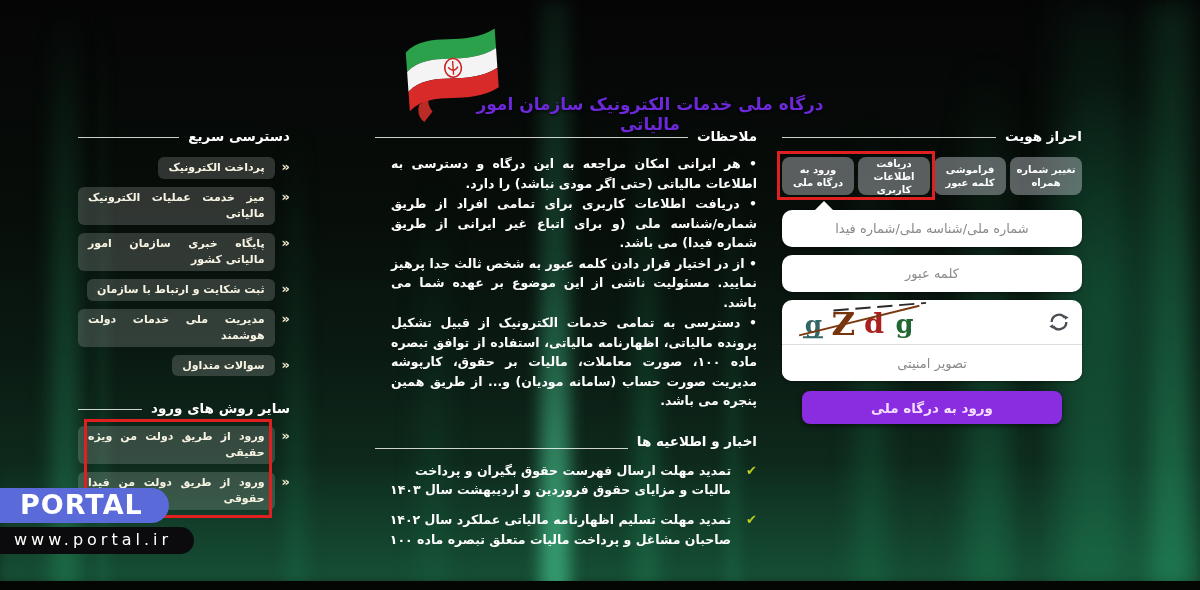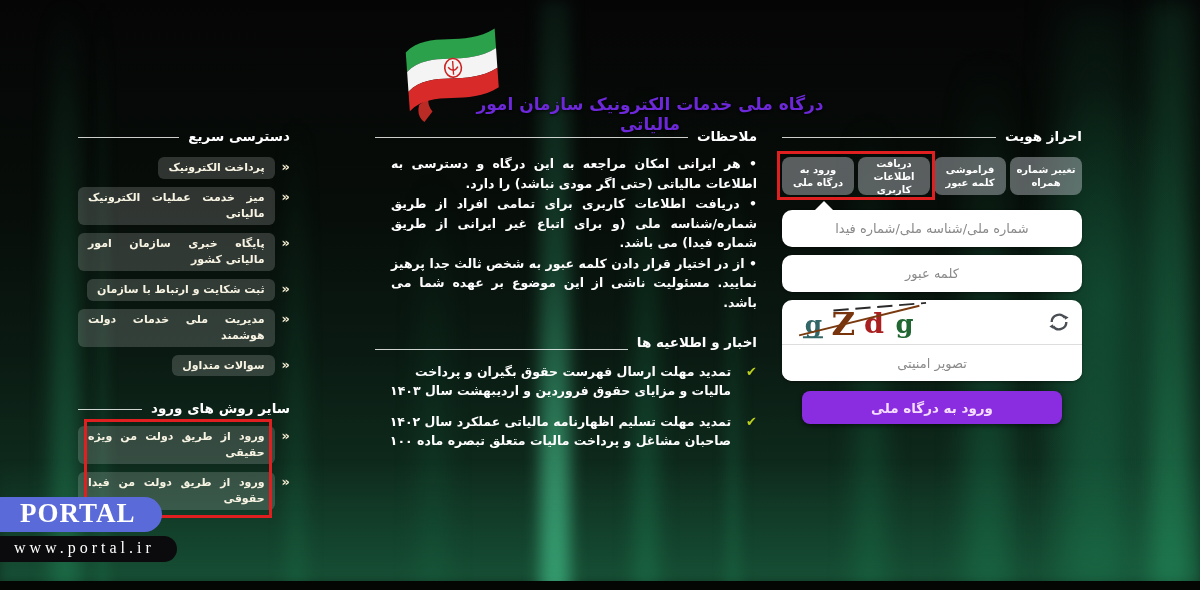--- a/index.html
+++ b/index.html
@@ -82,21 +82,21 @@
     direction:ltr; padding:0 12px; border-bottom:1px solid #ddd; }
   .captcha-box input { width:100%; height:36px; border:none; outline:none; text-align:center;
     font-size:13px; font-family:"DejaVu Sans",sans-serif; color:#333; }
   .captcha-box input::placeholder { color:#8a8a8a; }
   .refresh-btn { cursor:pointer; display:flex; align-items:center; }
   .login-btn { display:block; width:260px; height:33px; margin:0 auto; border:none; border-radius:8px;
     background:#8a2ce0; color:#f4ddff; font-size:13.5px; font-weight:bold;
     font-family:"DejaVu Sans",sans-serif; cursor:pointer; box-shadow:0 2px 5px rgba(0,0,0,.5); }
 
   
-  .wm { position:absolute; left:0; bottom:28px; z-index:6;font-family:Liberation Serif, serif; }
+  .wm { position:absolute; left:0; bottom:36px; z-index:6; }
   .wm-brand { display:inline-block; background:#5a6ad8; color:#fff; font-weight:bold; font-size:27px;
     letter-spacing:1px; padding:1px 26px 3px 20px; border-radius:0 22px 22px 0; }
   .wm-url { margin-top:4px; background:#0b0b0d; color:#fff; font-size:16px; letter-spacing:4px;
     padding:3px 22px 5px 14px; border-radius:0 16px 16px 0; width:max-content; }
 </style>
 </head>
 <body>
 
 <div class="st s1"></div>
 <div class="st s2"></div>
@@ -176,20 +176,21 @@
 
 <div class="col mid-col">
   <div class="sec-head">
     <span>ملاحظات</span>
     <span class="rule"></span>
   </div>
   <div class="notes">
     <div class="note"><span>•</span> <span>هر ایرانی امکان مراجعه به این درگاه و دسترسی به اطلاعات مالیاتی (حتی اگر مودی نباشد) را دارد.</span></div>
     <div class="note"><span>•</span> <span>دریافت اطلاعات کاربری برای تمامی افراد از طریق شماره/شناسه ملی (و برای اتباع غیر ایرانی از طریق شماره فیدا) می باشد.</span></div>
     <div class="note"><span>•</span> <span>از در اختیار قرار دادن کلمه عبور به شخص ثالث جدا پرهیز نمایید. مسئولیت ناشی از این موضوع بر عهده شما می باشد.</span></div>
+    <div class="note"><span>•</span> <span>دسترسی به تمامی خدمات الکترونیک از قبیل تشکیل پرونده مالیاتی، اظهارنامه مالیاتی، استفاده از توافق تبصره ماده ۱۰۰، صورت معاملات، مالیات بر حقوق، کارپوشه مدیریت صورت حساب (سامانه مودیان) و... از طریق همین پنجره می باشد.</span></div>
   </div>
 
   <div class="sec-head news-head">
     <span>اخبار و اطلاعیه ها</span>
     <span class="rule"></span>
   </div>
   <div class="news">
     <div class="news-row">
       <span class="check">✔</span>
       <span>تمدید مهلت ارسال فهرست حقوق بگیران و پرداخت مالیات و مزایای حقوق فروردین و اردیبهشت سال ۱۴۰۳</span>

